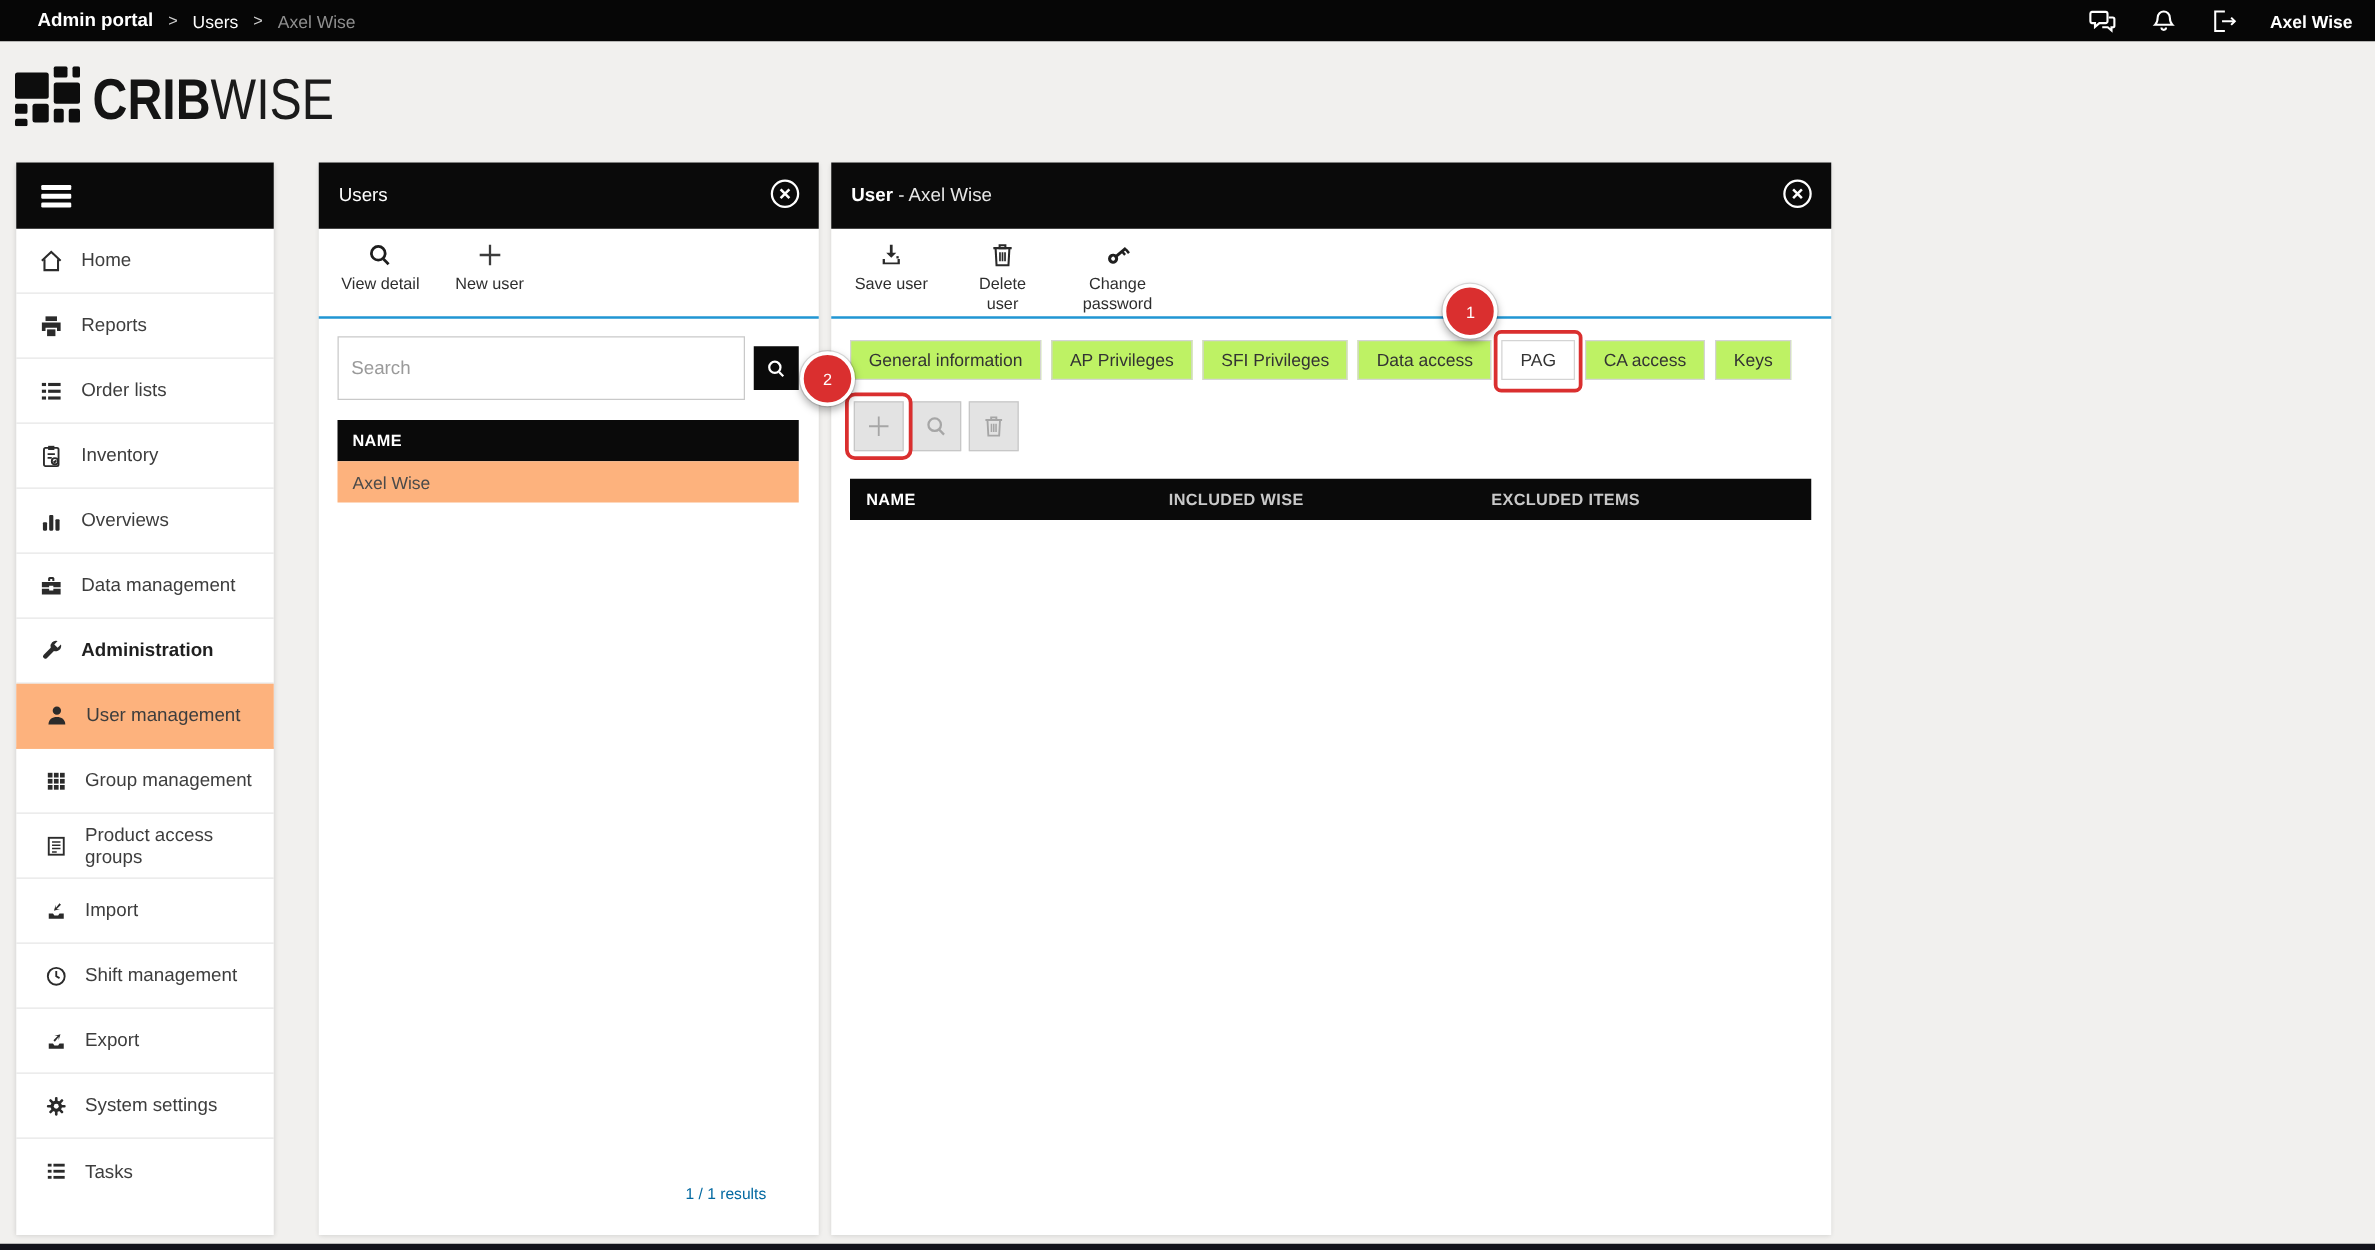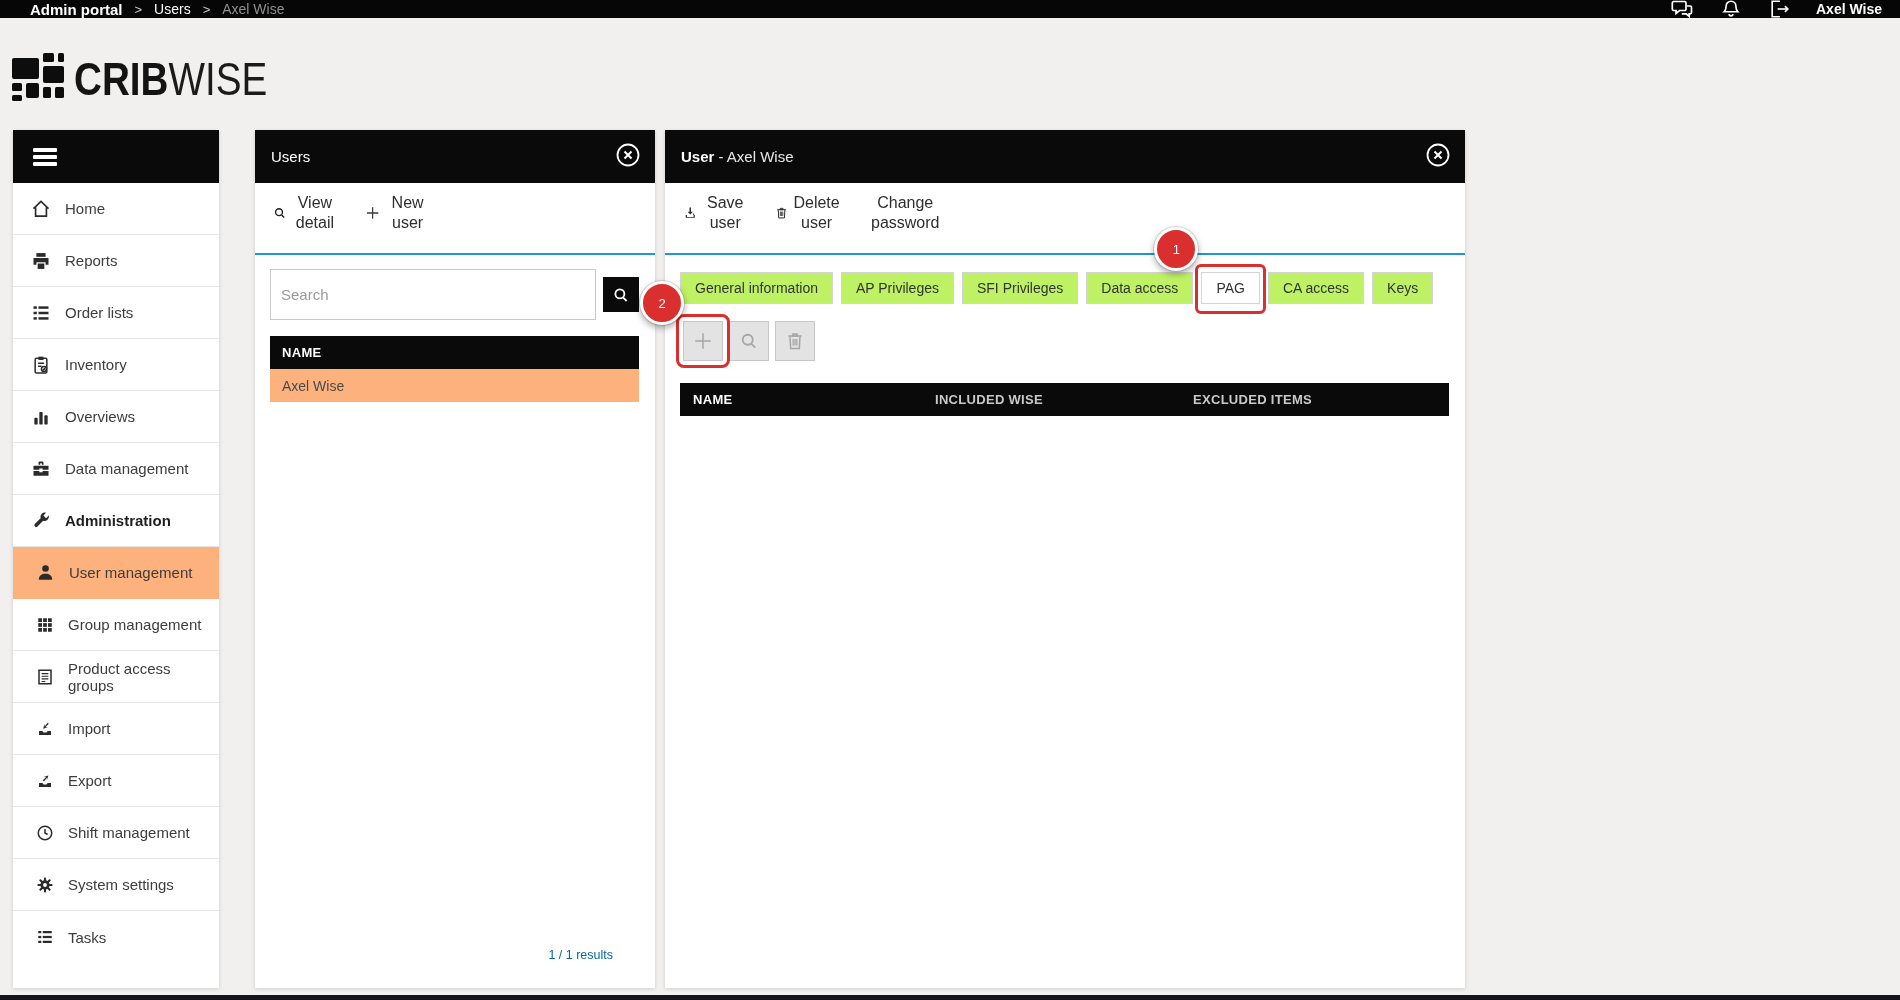--- a/index.html
+++ b/index.html
@@ -1,20 +1,20 @@
 <!DOCTYPE html>
 <html><head>
 <meta charset="utf-8">
 <style>
   * { margin:0; padding:0; box-sizing:border-box; }
   html,body { width:1900px; height:1000px; overflow:hidden;
     font-family:"Liberation Sans", sans-serif; background:#f1f0ee; }
 
   
-  .topbar { position:absolute; left:0; top:0; width:1900px; height:18px;
+  .topbar { position:absolute; left:0; top:0; width:1900px; height:33px;
     background:#060606; display:flex; align-items:center; color:#fff; z-index:5; }
   .crumbs { display:flex; align-items:center; gap:12px; padding-left:30px; font-size:14px; }
   .crumb-root { font-weight:bold; font-size:15px; }
   .crumb-sep { color:#cfcfcf; font-size:13px; }
   .crumb-current { color:#8f8f8f; }
   .topbar-right { margin-left:auto; display:flex; align-items:center; gap:26px; padding-right:18px; }
   .topbar-right svg { display:block; }
   .topbar-user { font-weight:bold; font-size:14px; }
 
   
@@ -24,22 +24,22 @@
   .logo-text span { font-weight:normal; color:#1b1b1b; }
 
   
   .panel { position:absolute; top:130px; height:858px; background:#fff;
     box-shadow:0 1px 4px rgba(0,0,0,.14); }
   .panel-header { height:53px; background:#0a0a0a; color:#fff; display:flex;
     align-items:center; padding:0 14px 0 16px; font-size:15px; }
   .panel-header .spacer { flex:1; }
   .ptoolbar { height:72px; border-bottom:2px solid #2196d3; display:flex;
     align-items:flex-start; padding:10px 0 0 18px; gap:26px; }
-  .tool-btn { min-width:60px; max-width:66px; display:flex; flex-direction:row;
-    align-items:center; gap:4px; color:#2e2e2e; font-size:16px; text-align:center;
+  .tool-btn { min-width:60px; max-width:66px; display:flex; flex-direction:column;
+    align-items:center; gap:4px; color:#2e2e2e; font-size:13px; text-align:center;
     cursor:pointer; line-height:1.25; }
   .tool-btn svg { display:block; }
 
   
   .sidebar { left:13px; width:206px; }
   .side-header { height:53px; background:#0a0a0a; display:flex; align-items:center; padding-left:20px; }
   .burger { width:24px; }
   .burger div { height:4px; background:#fff; margin:3px 0; border-radius:1px; }
   .side-item { height:52px; display:flex; align-items:center; gap:14px;
     padding-left:18px; font-size:15px; color:#3d3d3d; border-bottom:1px solid #e6e6e6; cursor:pointer; }
@@ -245,32 +245,32 @@
     <span>Product access groups</span>
   </div>
   <div class="side-item sub">
     <svg width="18" height="18" viewBox="0 0 24 24" fill="currentColor">
         <path d="M15.5 3.5 17 5l-4.5 4.5H16l-6.5 2 2-6.5v3.5z"></path>
         <path d="M4 14.5h4.5l1.5 2h4l1.5-2H20V20H4z"></path>
       </svg>
     <span>Import</span>
   </div>
   <div class="side-item sub">
+    <svg width="18" height="18" viewBox="0 0 24 24" fill="none" stroke="currentColor" stroke-width="2">
+        <circle cx="12" cy="12" r="9"></circle>
+        <path d="M12 6.5V12l3.5 2"></path>
+      </svg>
+    <span>Shift management</span>
+  </div>
+  <div class="side-item sub">
     <svg width="18" height="18" viewBox="0 0 24 24" fill="currentColor">
         <path d="M10.5 12.5 9 11l4.5-4.5H10L16.5 4.5l-2 6.5V7.5z"></path>
         <path d="M4 14.5h4.5l1.5 2h4l1.5-2H20V20H4z"></path>
       </svg>
     <span>Export</span>
-  </div>
-  <div class="side-item sub">
-    <svg width="18" height="18" viewBox="0 0 24 24" fill="none" stroke="currentColor" stroke-width="2">
-        <circle cx="12" cy="12" r="9"></circle>
-        <path d="M12 6.5V12l3.5 2"></path>
-      </svg>
-    <span>Shift management</span>
   </div>
   <div class="side-item sub">
     <svg width="18" height="18" viewBox="0 0 24 24" fill="currentColor">
         <g>
           <rect x="10.6" y="2" width="2.8" height="20" rx="1.2"></rect>
           <rect x="10.6" y="2" width="2.8" height="20" rx="1.2" transform="rotate(45 12 12)"></rect>
           <rect x="10.6" y="2" width="2.8" height="20" rx="1.2" transform="rotate(90 12 12)"></rect>
           <rect x="10.6" y="2" width="2.8" height="20" rx="1.2" transform="rotate(135 12 12)"></rect>
           <circle cx="12" cy="12" r="6.2"></circle>
           <circle cx="12" cy="12" r="2.6" fill="#fff"></circle>

